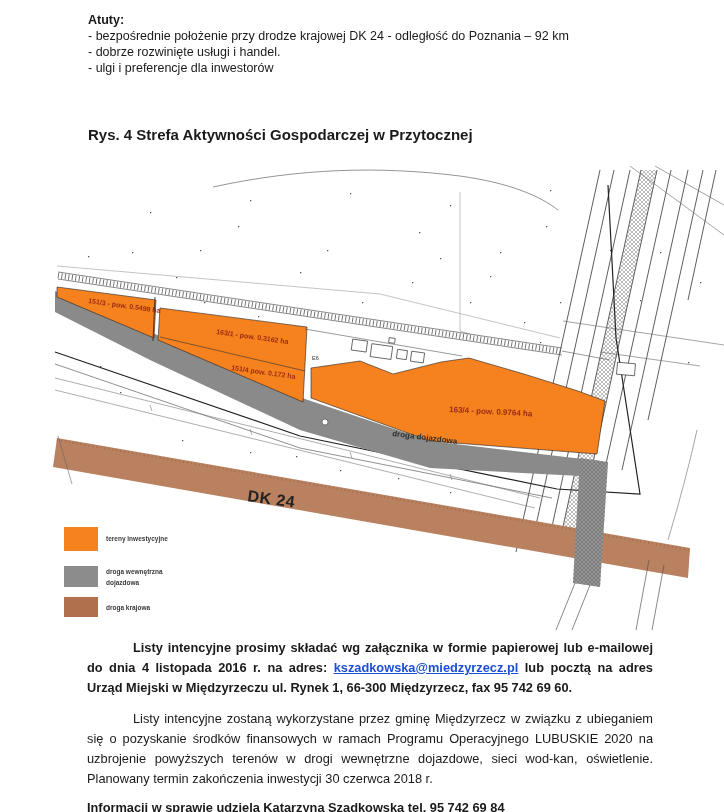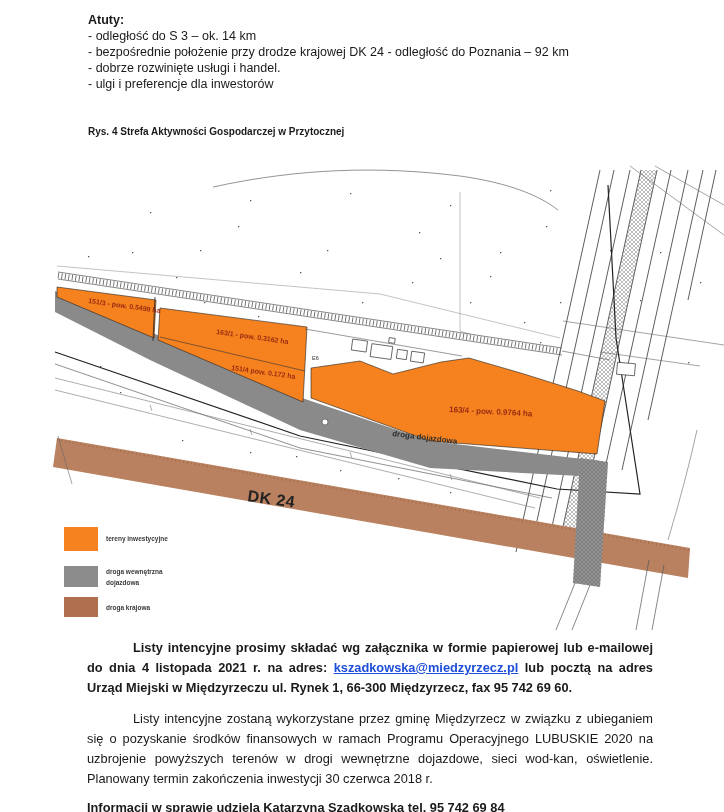--- a/index.html
+++ b/index.html
@@ -1,20 +1,20 @@
 <!DOCTYPE html>
 <html><head>
 <meta charset="utf-8">
 <style>
   html,body{margin:0;padding:0;background:#e8e8e8}
   .page{position:relative;width:724px;height:812px;background:#ffffff;overflow:hidden;
         font-family:"Liberation Sans",sans-serif;color:#1a1a1a}
   .toptext{position:absolute;left:88px;top:12px;font-size:12.5px;line-height:16px;width:600px}
   .toptext .heading{font-weight:bold}
-  .caption{position:absolute;left:88px;top:126px;font-size:10px;font-weight:bold}
+  .caption{position:absolute;left:88px;top:126px;font-size:15px;font-weight:bold}
   .mapsvg{position:absolute;left:0;top:155px}
   .mapsvg text{font-family:"Liberation Sans",sans-serif}
   .parcel-label{font-size:7px;font-weight:bold;fill:#9b2c12}
   .road-label{font-size:8px;font-weight:bold;fill:#2e2e2e}
   .dk-label{font-size:16px;font-weight:600;fill:#222;letter-spacing:.5px}
   .bldg-label{font-size:5.5px;fill:#333}
   .legend-label{font-size:6.5px;font-weight:bold;fill:#3a3a3a}
   .bottom{position:absolute;left:87px;top:638px;width:566px;font-size:12.8px;
           line-height:20px;text-align:justify}
   .bottom p{margin:0}
@@ -23,21 +23,20 @@
   .contact{margin-top:9px !important;font-weight:bold}
   a.email{color:#1d4ed8;text-decoration:underline;font-weight:bold}
 </style>
 </head>
 <body>
 
 <div class="page">
 
   <div class="toptext">
     <div class="heading">Atuty:</div>
-    <div>- odległość do S 3 – ok. 14 km</div>
     <div>- bezpośrednie położenie przy drodze krajowej DK 24 -  odległość do Poznania – 92 km</div>
     <div>- dobrze rozwinięte usługi i handel.</div>
     <div>- ulgi i preferencje dla inwestorów</div>
   </div>
 
   <div class="caption">Rys. 4 Strefa Aktywności Gospodarczej w Przytocznej</div>
 
   <svg class="mapsvg" width="724" height="485" viewBox="0 155 724 485">
     <defs>
       <pattern id="xh" width="4" height="4" patternUnits="userSpaceOnUse">
@@ -135,18 +134,18 @@
       <text class="legend-label" x="106" y="541">tereny inwestycyjne</text>
       <rect x="64" y="566" width="34" height="21" fill="#8C8C8C"></rect>
       <text class="legend-label" x="106" y="574">droga wewnętrzna</text>
       <text class="legend-label" x="106" y="585">dojazdowa</text>
       <rect x="64" y="597" width="34" height="20" fill="#B06F4D"></rect>
       <text class="legend-label" x="106" y="610">droga krajowa</text>
     </g>
   </svg>
 
   <div class="bottom">
-    <p class="p1"><span>Listy intencyjne prosimy składać  wg załącznika w formie  papierowej lub  e-mailowej do dnia 4 listopada 2021 r. na adres: </span><a class="email" href="#">kszadkowska@miedzyrzecz.pl</a><span> lub pocztą na adres Urząd Miejski w Międzyrzeczu ul. Rynek 1, 66-300 Międzyrzecz, fax 95 742 69 60.</span></p>
+    <p class="p1"><span>Listy intencyjne prosimy składać  wg załącznika w formie  papierowej lub  e-mailowej do dnia 4 listopada 2016 r. na adres: </span><a class="email" href="#">kszadkowska@miedzyrzecz.pl</a><span> lub pocztą na adres Urząd Miejski w Międzyrzeczu ul. Rynek 1, 66-300 Międzyrzecz, fax 95 742 69 60.</span></p>
     <p class="p2">Listy intencyjne zostaną wykorzystane przez gminę Międzyrzecz w związku z ubieganiem się o pozyskanie środków finansowych  w ramach Programu Operacyjnego LUBUSKIE 2020 na uzbrojenie powyższych terenów w drogi wewnętrzne dojazdowe, sieci wod-kan, oświetlenie. Planowany termin zakończenia inwestycji 30 czerwca 2018 r.</p>
     <p class="contact">Informacji w sprawie udziela Katarzyna Szadkowska tel. 95 742 69 84</p>
   </div>
 
 </div>
 
 </body></html>

